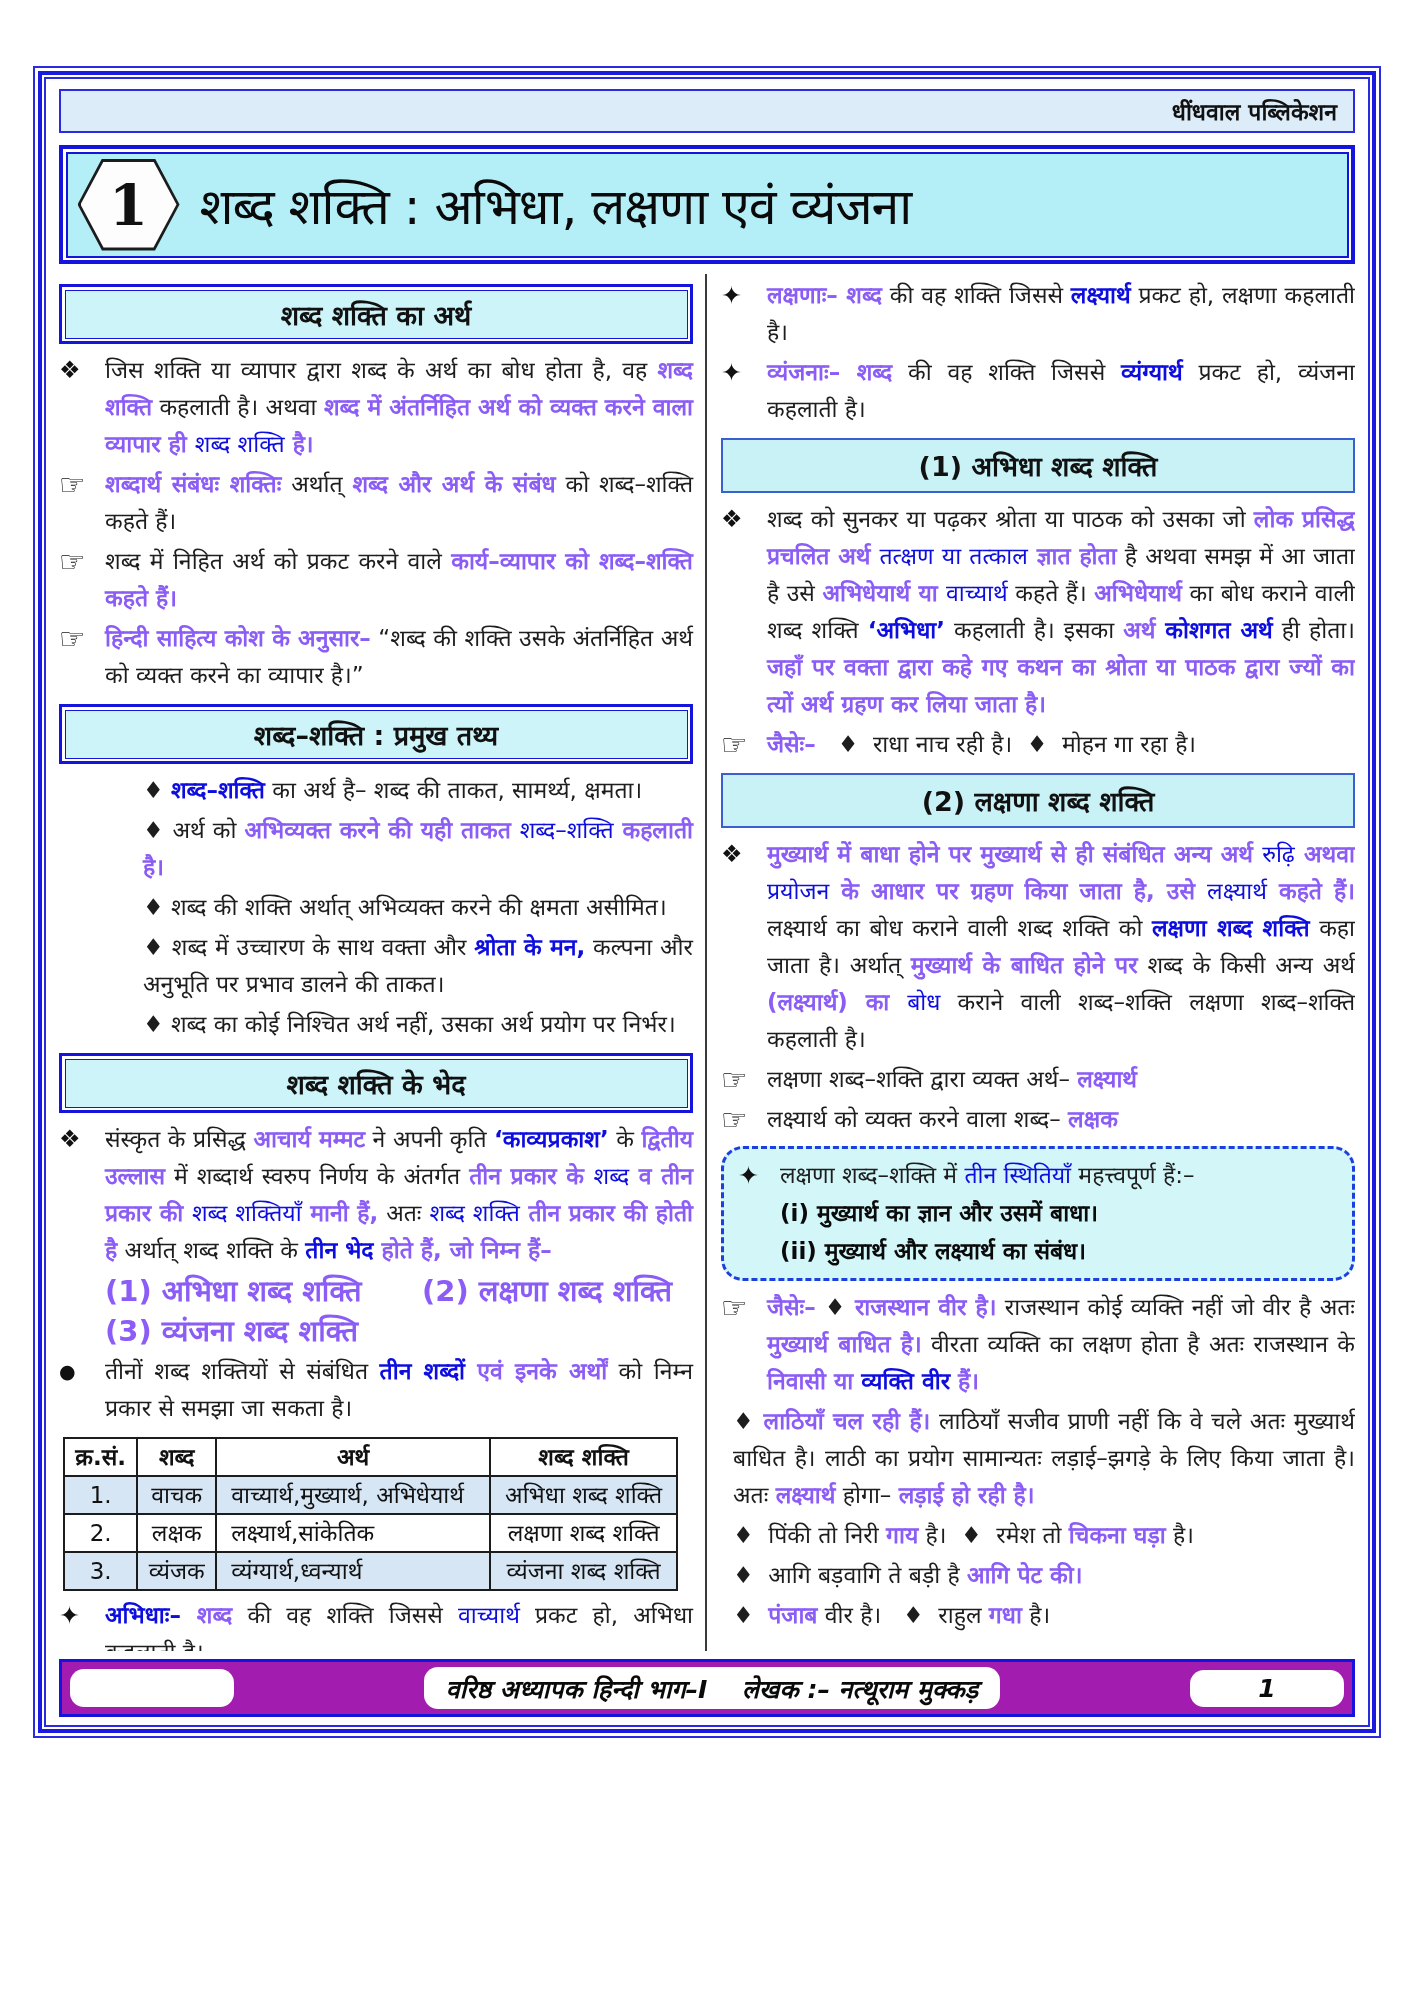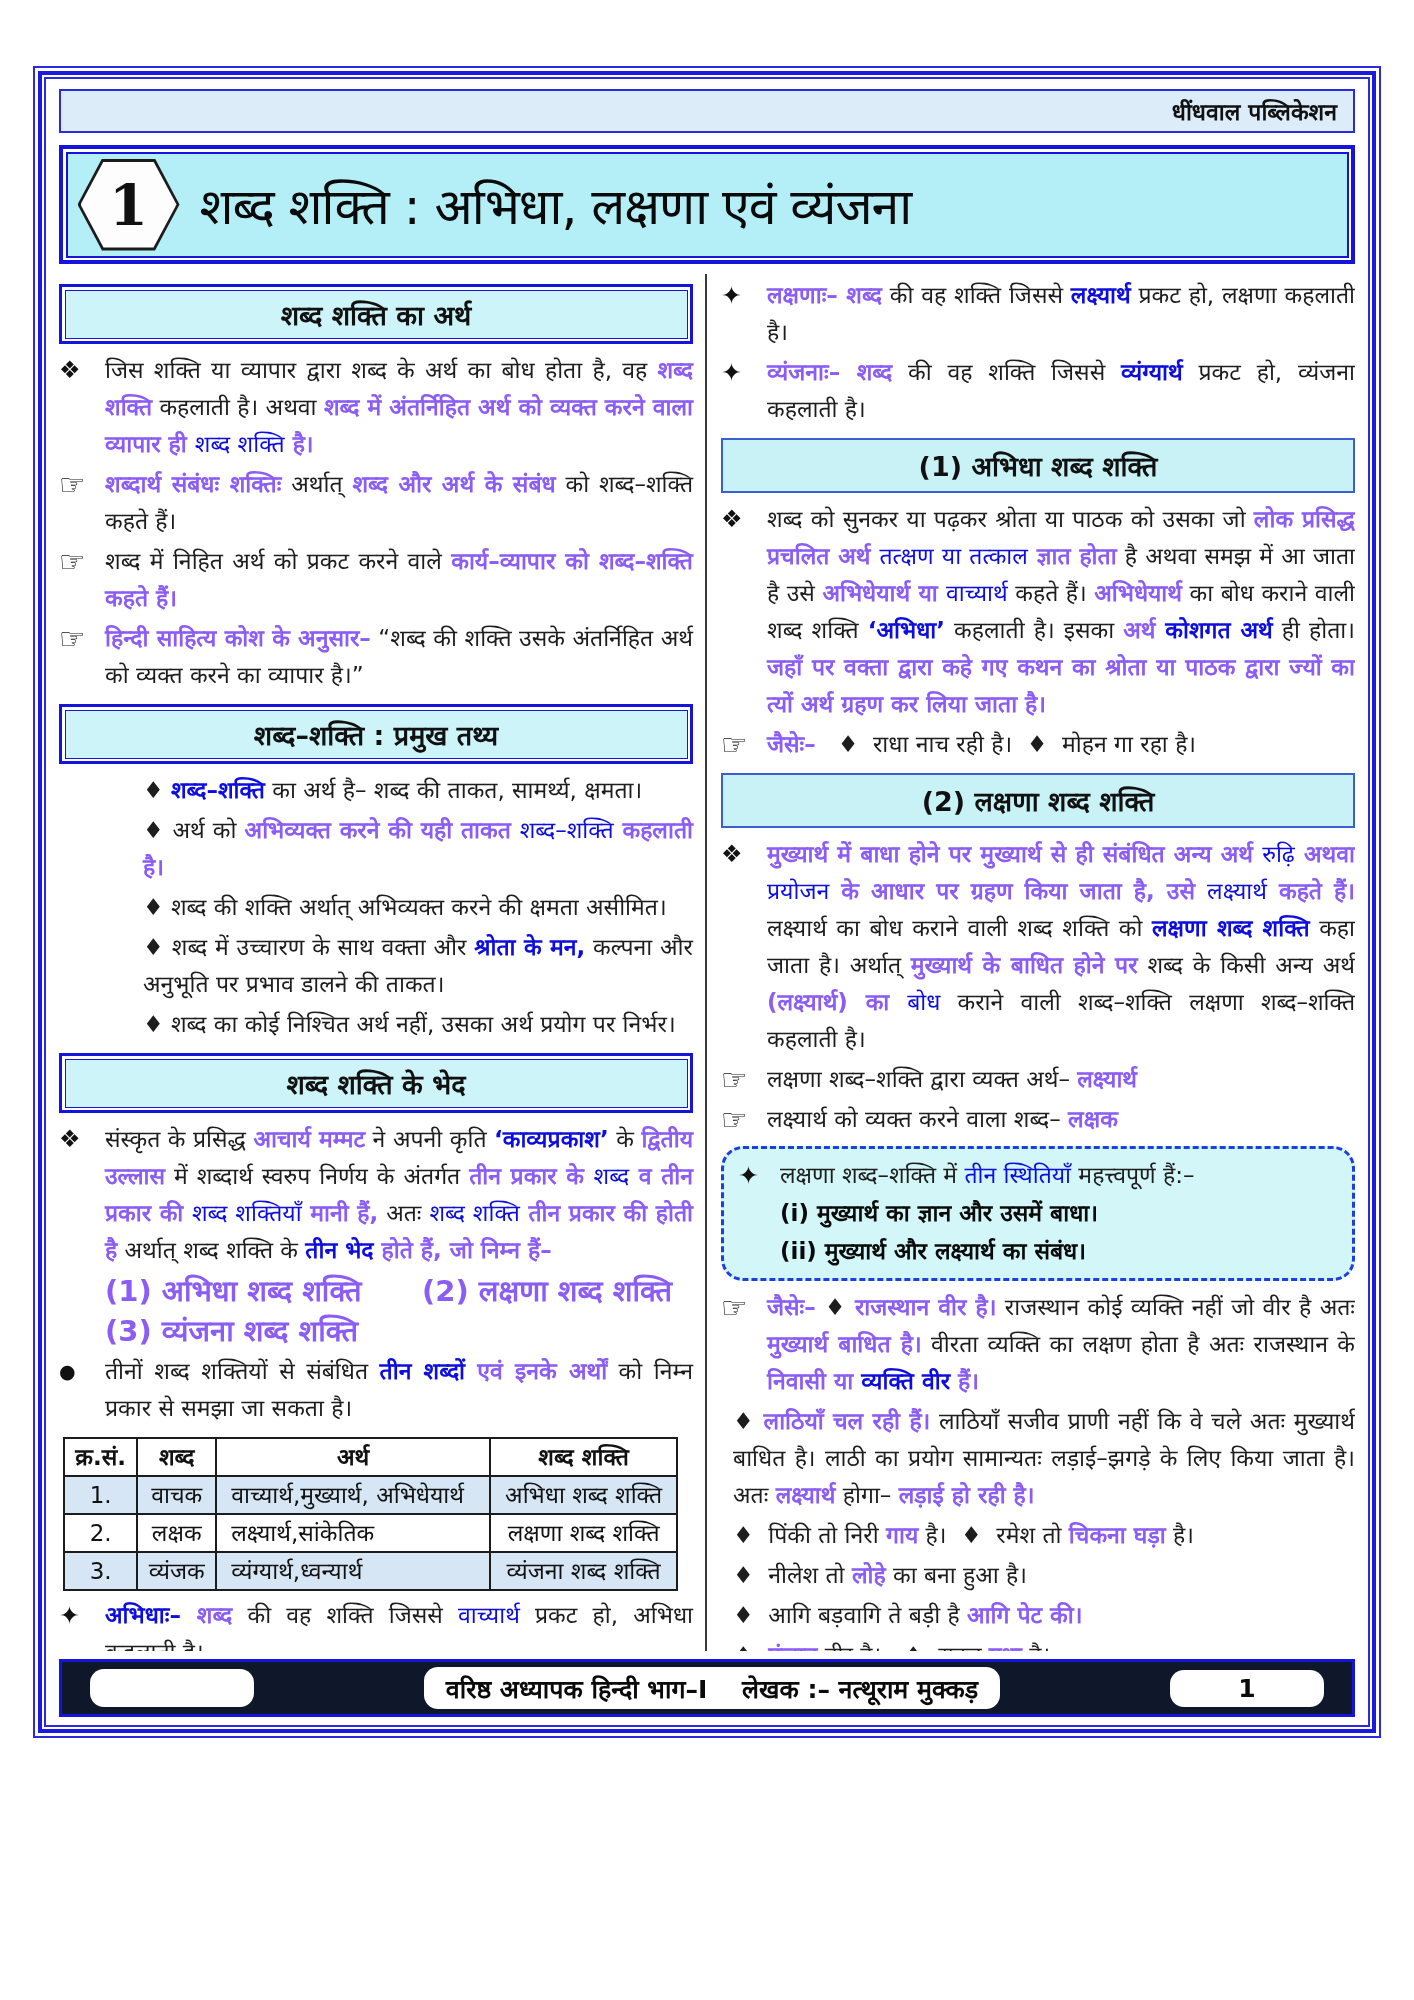--- a/index.html
+++ b/index.html
@@ -46,21 +46,21 @@
   .tbl th{font-weight:bold;text-align:center;background:#ffffff;}
   .tbl td{text-align:center;}
   .tbl td.c2{text-align:left;padding-left:14px;}
   .tbl tr.alt td{background:#d7e6f5;}
 
   .dbox{border:3px dashed #1e3fe0;border-radius:22px;background:#d3f6f9;padding:8px 14px;margin:8px 0;}
   .dbox .bh{display:flex;}
   .dbox .bh .bu{flex:0 0 42px;}
   .dbox .cl{font-weight:bold;font-size:23px;line-height:38px;padding-left:42px;color:#0a0a0a;}
 
-  .foot{margin-top:8px;border:3px solid #1414dd;background:#0f172a;display:flex;align-items:center;justify-content:space-between;padding:5px 28px;gap:10px;flex:0 0 auto;}
+  .foot{margin-top:8px;border:3px solid #1414dd;background:#a21caf;display:flex;align-items:center;justify-content:space-between;padding:5px 8px;gap:10px;flex:0 0 auto;font-style:italic;}
   .pill{background:#ffffff;border-radius:14px;padding:4px 22px;font-weight:bold;font-size:25px;text-align:center;color:#0a0a0a;}
   .pill-left{width:120px;height:30px;}
   .pill-page{width:110px;}
 </style>
 </head>
 <body>
 
 <div class="page">
   <div class="frame1">
     <div class="frame2">
@@ -194,21 +194,20 @@
                 </div>
                 <div class="cl">(i)  मुख्यार्थ  का  ज्ञान  और  उसमें  बाधा।</div>
                 <div class="cl">(ii)  मुख्यार्थ  और  लक्ष्यार्थ  का  संबंध।</div>
               </div>
               <div class="li">
                 <span class="bu bu-hand">☞</span>
                 <div class="txt"><span class="r-b">जैसेः– </span><span class="r-n">♦ </span><span class="r-b">राजस्थान वीर है।</span><span class="r-n"> राजस्थान कोई व्यक्ति नहीं जो वीर है अतः </span><span class="r-b">मुख्यार्थ बाधित है।</span><span class="r-n"> वीरता व्यक्ति का लक्षण होता है अतः राजस्थान के </span><span class="r-b">निवासी या </span><span class="r-ub">व्यक्ति वीर</span><span class="r-b"> हैं।</span></div>
               </div>
               <div class="pt small"><span class="r-n">♦ </span><span class="r-b">लाठियाँ चल रही हैं।</span><span class="r-n"> लाठियाँ सजीव प्राणी नहीं कि वे चले अतः मुख्यार्थ बाधित है। लाठी का प्रयोग सामान्यतः लड़ाई–झगड़े के लिए किया जाता है। अतः </span><span class="r-b">लक्ष्यार्थ</span><span class="r-n"> होगा– </span><span class="r-b">लड़ाई हो रही है।</span></div>
               <div class="pt small"><span class="r-n">♦&nbsp; पिंकी तो निरी </span><span class="r-b">गाय</span><span class="r-n"> है।&nbsp; ♦&nbsp; रमेश तो </span><span class="r-b">चिकना घड़ा</span><span class="r-n"> है।</span></div>
-              <div class="pt small"><span class="r-n">♦&nbsp; नीलेश तो </span><span class="r-b">लोहे</span><span class="r-n"> का बना हुआ है।</span></div>
               <div class="pt small"><span class="r-n">♦&nbsp; आगि बड़वागि ते बड़ी है </span><span class="r-b">आगि पेट की।</span></div>
               <div class="pt small"><span class="r-n">♦&nbsp; </span><span class="r-b">पंजाब</span><span class="r-n"> वीर है।&nbsp;&nbsp;&nbsp;♦&nbsp; राहुल </span><span class="r-b">गधा</span><span class="r-n"> है।</span></div>
             </div>
         </div>
 
         <div class="foot">
           <div class="pill pill-left"></div>
           <div class="pill">वरिष्ठ अध्यापक हिन्दी भाग–I&nbsp;&nbsp;&nbsp; लेखक :– नत्थूराम मुक्कड़</div>
           <div class="pill pill-page">1</div>
         </div>

